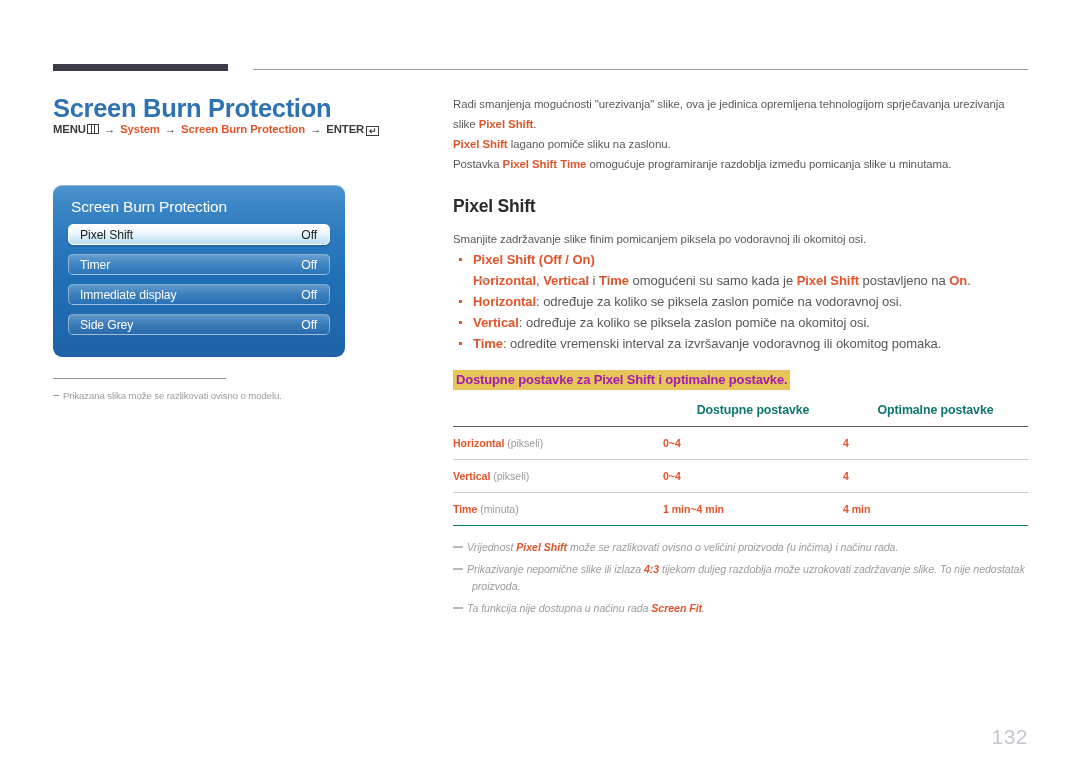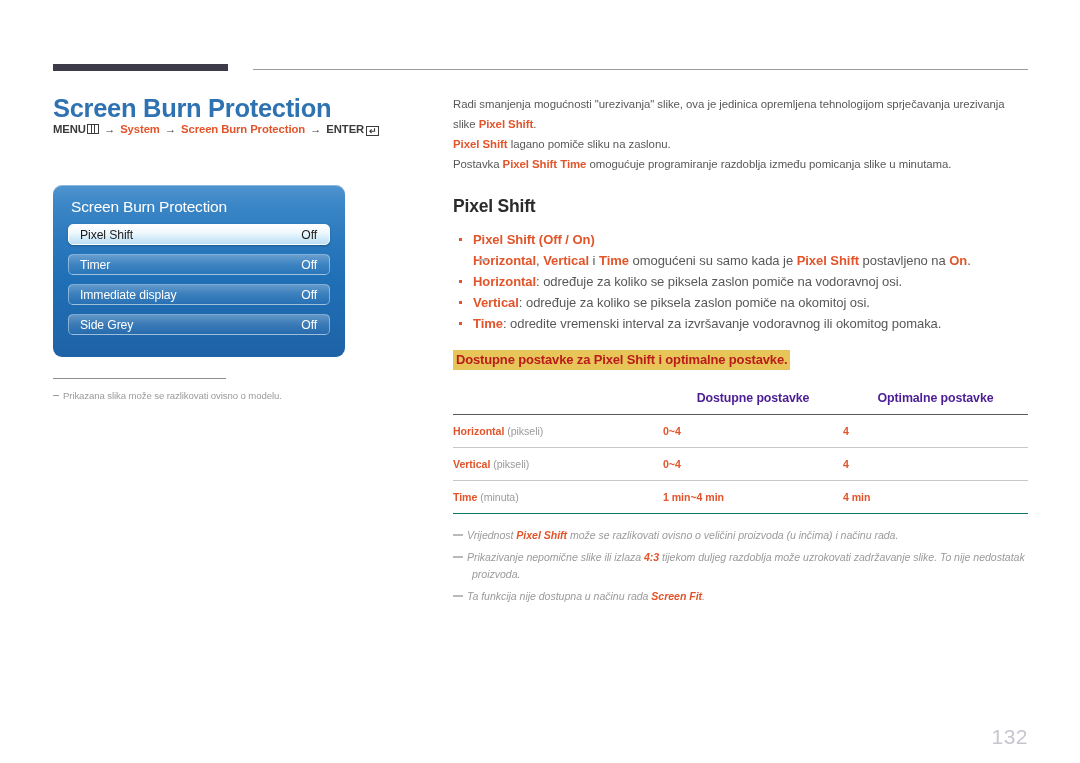--- a/index.html
+++ b/index.html
@@ -219,40 +219,40 @@
   li.note > .ndash {
     position: absolute;
     left: 26px; top: 9px;
     width: 9px;
     border-top: 2px solid #b9b9b9;
   }
 
   
   .hl-head {
     display: inline-block;
-    margin: 16px 0 12px 0;
+    margin: 16px 0 4px 0;
     padding: 2px 3px 3px 3px;
     background: #e8c558;
     font-size: 13px;
     font-weight: bold;
-    color: #b91c1c;
+    color: #a21caf;
     letter-spacing: -0.15px;
   }
 
   
   table.spec {
     width: 575px;
     border-collapse: collapse;
     margin-top: 9px;
     table-layout: fixed;
   }
   table.spec th {
     font-size: 12.4px;
     font-weight: bold;
-    color: #4c1d95;
+    color: #0f766e;
     padding: 0 0 9px 0;
     text-align: center;
     letter-spacing: -0.1px;
   }
   table.spec th.blank { width: 210px; }
   table.spec th.c2 { width: 180px; }
   table.spec th.c3 { width: 185px; }
   table.spec tr.head th { border-bottom: 1.6px solid #5a5a5a; }
   table.spec td {
     font-size: 10.6px;
@@ -353,20 +353,21 @@
 <div class="right-col">
 
   <p class="para"><span>Radi smanjenja mogućnosti "urezivanja" slike, ova je jedinica opremljena tehnologijom sprječavanja urezivanja slike </span><span class="b-orange">Pixel Shift</span><span>.</span></p>
 
   <p class="para"><span class="b-orange">Pixel Shift</span><span> lagano pomiče sliku na zaslonu.</span></p>
 
   <p class="para"><span>Postavka </span><span class="b-orange">Pixel Shift Time</span><span> omogućuje programiranje razdoblja između pomicanja slike u minutama.</span></p>
 
   <h2 class="sec-title">Pixel Shift</h2>
 
+  <p class="para">Smanjite zadržavanje slike finim pomicanjem piksela po vodoravnoj ili okomitoj osi.</p>
 
   <ul class="bullets">
 
     <li>
       <span class="dot"></span><span class="b-orange">Pixel Shift</span><span class="b-orange"> (</span><span class="b-orange">Off</span><span class="b-orange"> / </span><span class="b-orange">On</span><span class="b-orange">)</span>
     </li>
 
     <li class="note">
       <span class="ndash"></span><span class="b-orange">Horizontal</span><span>, </span><span class="b-orange">Vertical</span><span> i </span><span class="b-orange">Time</span><span> omogućeni su samo kada je </span><span class="b-orange">Pixel Shift</span><span> postavljeno na </span><span class="b-orange">On</span><span>.</span>
     </li>

